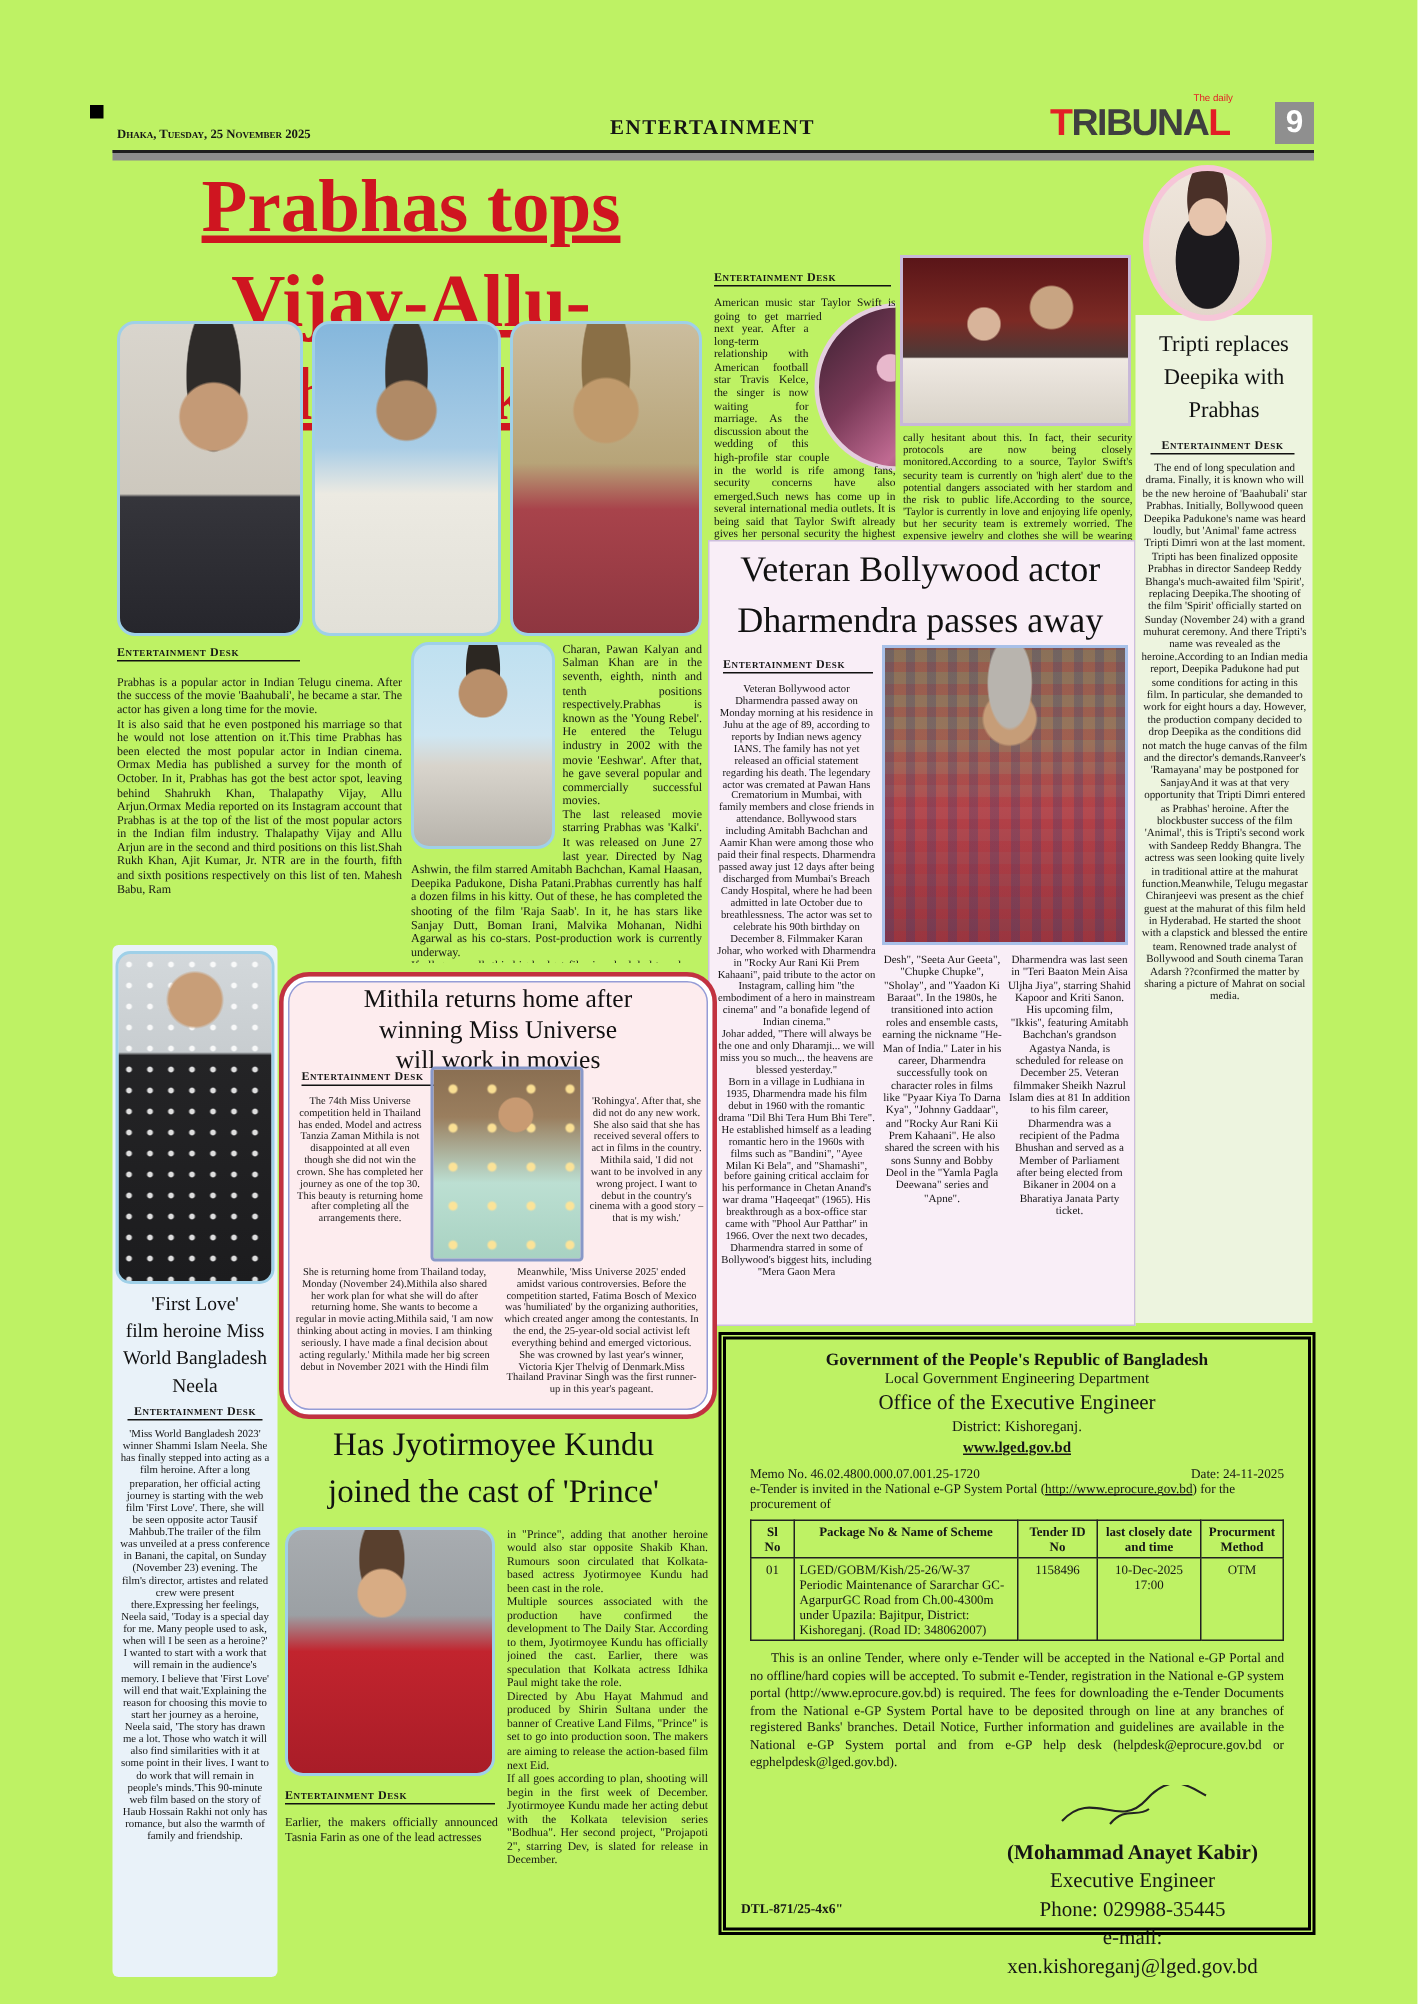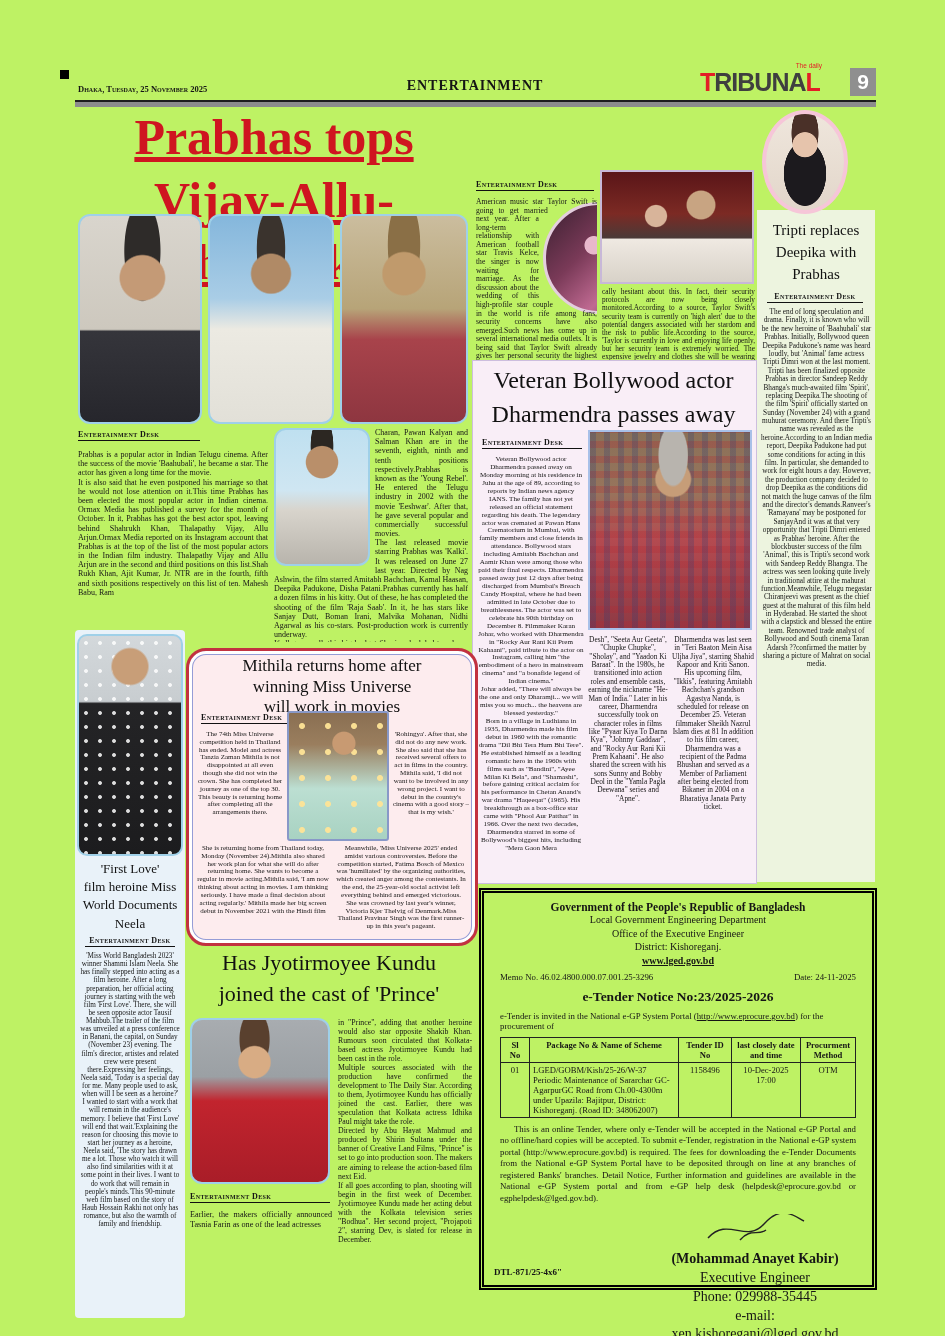--- a/index.html
+++ b/index.html
@@ -131,21 +131,21 @@
   <div class="abs center pre h-serif" style="left:757px;top:220px;width:118px;font-size:15px;line-height:1.45;">Tripti replaces
 Deepika with
 Prabhas</div>
   <div class="abs byline" style="left:767px;top:292px;width:96px;text-align:center;">Entertainment Desk</div>
   <div class="abs center clip" style="left:761px;top:308px;width:111px;height:566px;font-size:7.3px;line-height:1.15;">The end of long speculation and drama. Finally, it is known who will be the new heroine of 'Baahubali' star Prabhas. Initially, Bollywood queen Deepika Padukone's name was heard loudly, but 'Animal' fame actress Tripti Dimri won at the last moment. Tripti has been finalized opposite Prabhas in director Sandeep Reddy Bhanga's much-awaited film 'Spirit', replacing Deepika.The shooting of the film 'Spirit' officially started on Sunday (November 24) with a grand muhurat ceremony. And there Tripti's name was revealed as the heroine.According to an Indian media report, Deepika Padukone had put some conditions for acting in this film. In particular, she demanded to work for eight hours a day. However, the production company decided to drop Deepika as the conditions did not match the huge canvas of the film and the director's demands.Ranveer's 'Ramayana' may be postponed for SanjayAnd it was at that very opportunity that Tripti Dimri entered as Prabhas' heroine. After the blockbuster success of the film 'Animal', this is Tripti's second work with Sandeep Reddy Bhangra. The actress was seen looking quite lively in traditional attire at the mahurat function.Meanwhile, Telugu megastar Chiranjeevi was present as the chief guest at the mahurat of this film held in Hyderabad. He started the shoot with a clapstick and blessed the entire team. Renowned trade analyst of Bollywood and South cinema Taran Adarsh ??confirmed the matter by sharing a picture of Mahrat on social media.</div>
 
   <div class="abs tint-blue" style="left:75px;top:630px;width:110px;height:688px;border-radius:4px;"></div>
   <div class="abs photo ph-neela" style="left:77px;top:634px;width:106px;height:222px;border-radius:10px;"></div>
   <div class="abs center pre h-serif" style="left:77px;top:860px;width:106px;font-size:13px;line-height:1.4;">'First Love'
 film heroine Miss
-World Documents
+World Bangladesh
 Neela</div>
   <div class="abs byline" style="left:85px;top:936px;width:90px;text-align:center;">Entertainment Desk</div>
   <div class="abs center clip" style="left:80px;top:952px;width:100px;height:360px;font-size:7.2px;line-height:1.13;">'Miss World Bangladesh 2023' winner Shammi Islam Neela. She has finally stepped into acting as a film heroine. After a long preparation, her official acting journey is starting with the web film 'First Love'. There, she will be seen opposite actor Tausif Mahbub.The trailer of the film was unveiled at a press conference in Banani, the capital, on Sunday (November 23) evening. The film's director, artistes and related crew were present there.Expressing her feelings, Neela said, 'Today is a special day for me. Many people used to ask, when will I be seen as a heroine?' I wanted to start with a work that will remain in the audience's memory. I believe that 'First Love' will end that wait.'Explaining the reason for choosing this movie to start her journey as a heroine, Neela said, 'The story has drawn me a lot. Those who watch it will also find similarities with it at some point in their lives. I want to do work that will remain in people's minds.'This 90-minute web film based on the story of Haub Hossain Rakhi not only has romance, but also the warmth of family and friendship.</div>
 
   <div class="abs mithila-box" style="left:186px;top:648px;width:286px;height:292px;">
     <div class="abs center pre h-serif" style="left:0;top:5px;width:286px;font-size:17px;line-height:1.22;">Mithila returns home after
 winning Miss Universe
 will work in movies</div>
     <div class="abs byline" style="left:12px;top:62px;width:104px;">Entertainment Desk</div>
     <div class="abs center clip" style="left:8px;top:80px;width:86px;height:110px;font-size:7px;line-height:1.12;">The 74th Miss Universe competition held in Thailand has ended. Model and actress Tanzia Zaman Mithila is not disappointed at all even though she did not win the crown. She has completed her journey as one of the top 30. This beauty is returning home after completing all the arrangements there.</div>
@@ -161,28 +161,27 @@
   <div class="abs byline" style="left:190px;top:1192px;width:140px;">Entertainment Desk</div>
   <div class="abs justify clip" style="left:190px;top:1210px;width:142px;height:36px;font-size:8.2px;line-height:1.2;">Earlier, the makers officially announced Tasnia Farin as one of the lead actresses</div>
   <div class="abs justify pre clip" style="left:338px;top:1018px;width:134px;height:288px;font-size:7.8px;line-height:1.16;">in "Prince", adding that another heroine would also star opposite Shakib Khan. Rumours soon circulated that Kolkata-based actress Jyotirmoyee Kundu had been cast in the role.
 Multiple sources associated with the production have confirmed the development to The Daily Star. According to them, Jyotirmoyee Kundu has officially joined the cast. Earlier, there was speculation that Kolkata actress Idhika Paul might take the role.
 Directed by Abu Hayat Mahmud and produced by Shirin Sultana under the banner of Creative Land Films, "Prince" is set to go into production soon. The makers are aiming to release the action-based film next Eid.
 If all goes according to plan, shooting will begin in the first week of December. Jyotirmoyee Kundu made her acting debut with the Kolkata television series "Bodhua". Her second project, "Projapoti 2", starring Dev, is slated for release in December.</div>
 
   <div class="abs tender-box" style="left:479px;top:888px;width:398px;height:402px;">
     <div class="center" style="font-size:11.5px;font-weight:700;">Government of the People's Republic of Bangladesh</div>
     <div class="center" style="font-size:10px;line-height:1.35;">Local Government Engineering Department</div>
-    <div class="center" style="font-size:10px;line-height:1.35;">Office of the Executive Engineer</div>
+    <div class="center" style="font-size:14px;line-height:1.35;">Office of the Executive Engineer</div>
     <div class="center" style="font-size:10px;line-height:1.35;">District: Kishoreganj.</div>
     <div class="center u" style="font-size:10px;font-weight:700;line-height:1.35;">www.lged.gov.bd</div>
     <div style="display:flex;justify-content:space-between;font-size:8.8px;margin-top:5px;">
-      <span>Memo No. 46.02.4800.000.07.001.25-3296</span>
+      <span>Memo No. 46.02.4800.000.07.001.25-1720</span>
       <span>Date: 24-11-2025</span>
     </div>
-    <div class="center" style="font-size:13.5px;font-weight:700;margin:7px 0 6px 0;">e-Tender Notice No:23/2025-2026</div>
     <div style="font-size:8.8px;margin-bottom:6px;"><span>e-Tender is invited in the National e-GP System Portal (</span><span class="u">http://www.eprocure.gov.bd</span><span>) for the procurement of</span></div>
     <table class="tender">
       <thead>
         <tr>
           <th style="width:22px;">Sl
 No</th>
           <th>Package No &amp; Name of Scheme</th>
           <th style="width:46px;">Tender ID
 No</th>
           <th style="width:62px;">last closely date

